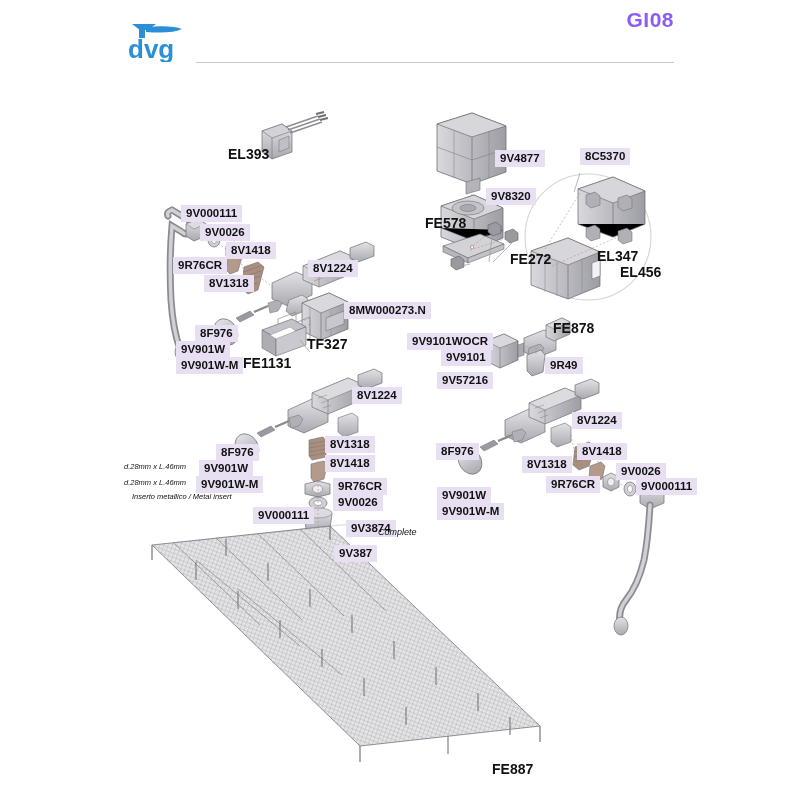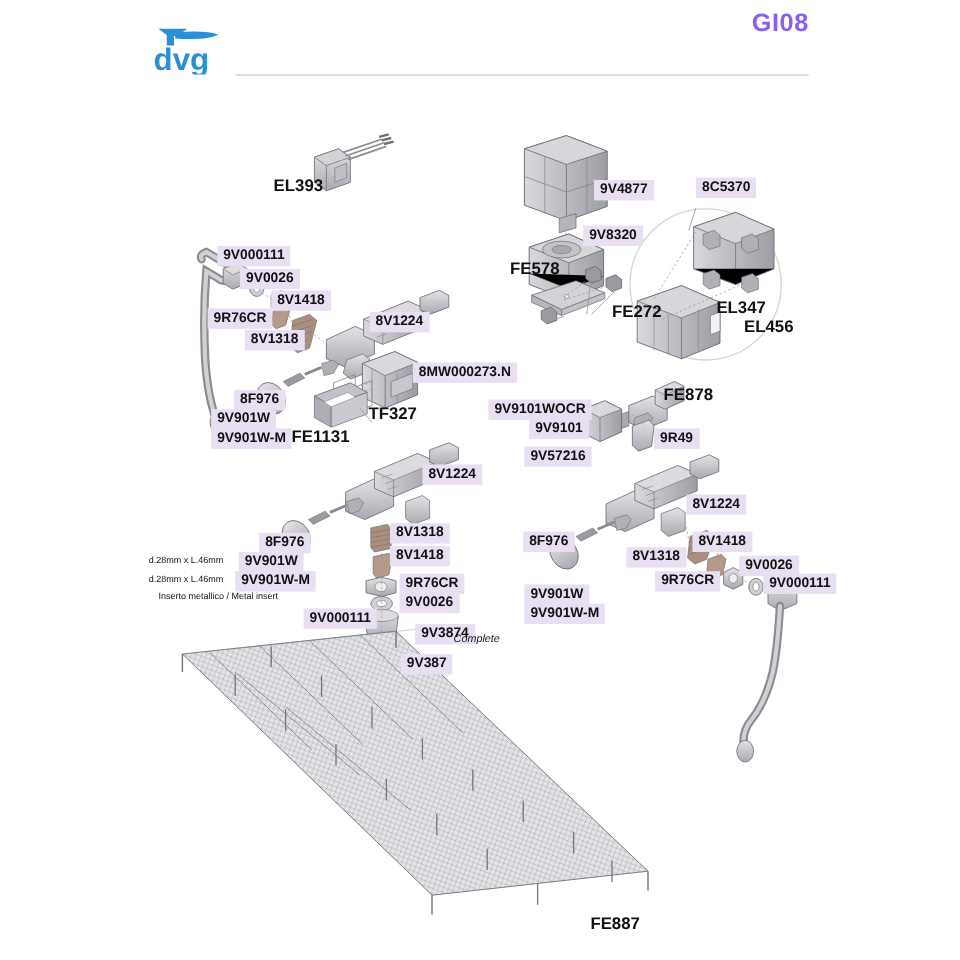--- a/index.html
+++ b/index.html
@@ -13,21 +13,21 @@
              letter-spacing:.5px;color:#8b5cf6;text-align:right;}
   .hdr-sub{position:absolute;right:126px;top:34px;font-size:15px;color:#111;
            letter-spacing:1.4px;text-align:right;white-space:nowrap;}
   .hdr-rule{position:absolute;left:196px;top:62px;width:478px;height:1px;background:#c9c9c9;}
 
   
   .lbl{position:absolute;background:#e9dff3;color:#111;font-weight:bold;
        font-size:11.5px;line-height:14px;padding:1px 5px 2px 5px;white-space:nowrap;}
   .plain{position:absolute;color:#111;font-weight:bold;font-size:14px;
          line-height:10px;white-space:nowrap;}
-  .ital{position:absolute;color:#111;font-size:7.5px;
+  .ital{position:absolute;color:#111;font-style:italic;font-size:7.5px;
         line-height:10px;white-space:nowrap;}
   .ital-b{position:absolute;color:#111;font-style:italic;font-size:9px;
           line-height:11px;white-space:nowrap;}
 
   svg.art{position:absolute;left:0;top:0;width:800px;height:800px;
           pointer-events:none;}
   .det-circle{fill:none;stroke:#cfd8cf;stroke-width:1.1;}
   .lead{stroke:#9a9a9a;stroke-width:.7;fill:none;}
   .leadr{stroke:#c08a8a;stroke-width:.6;fill:none;stroke-dasharray:2 2;}
 </style>

